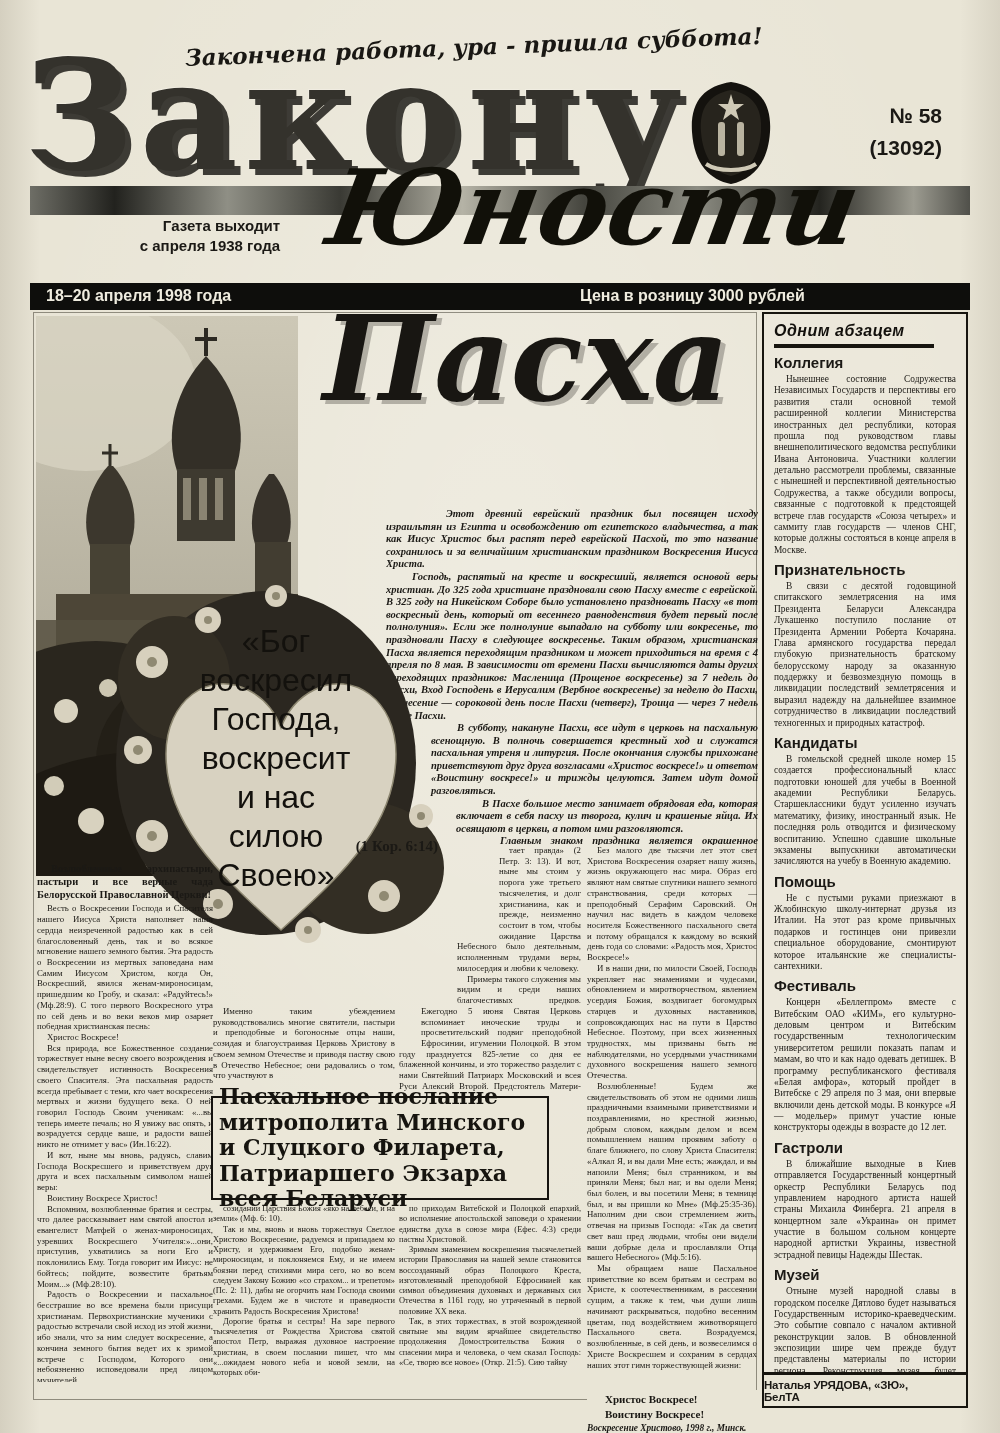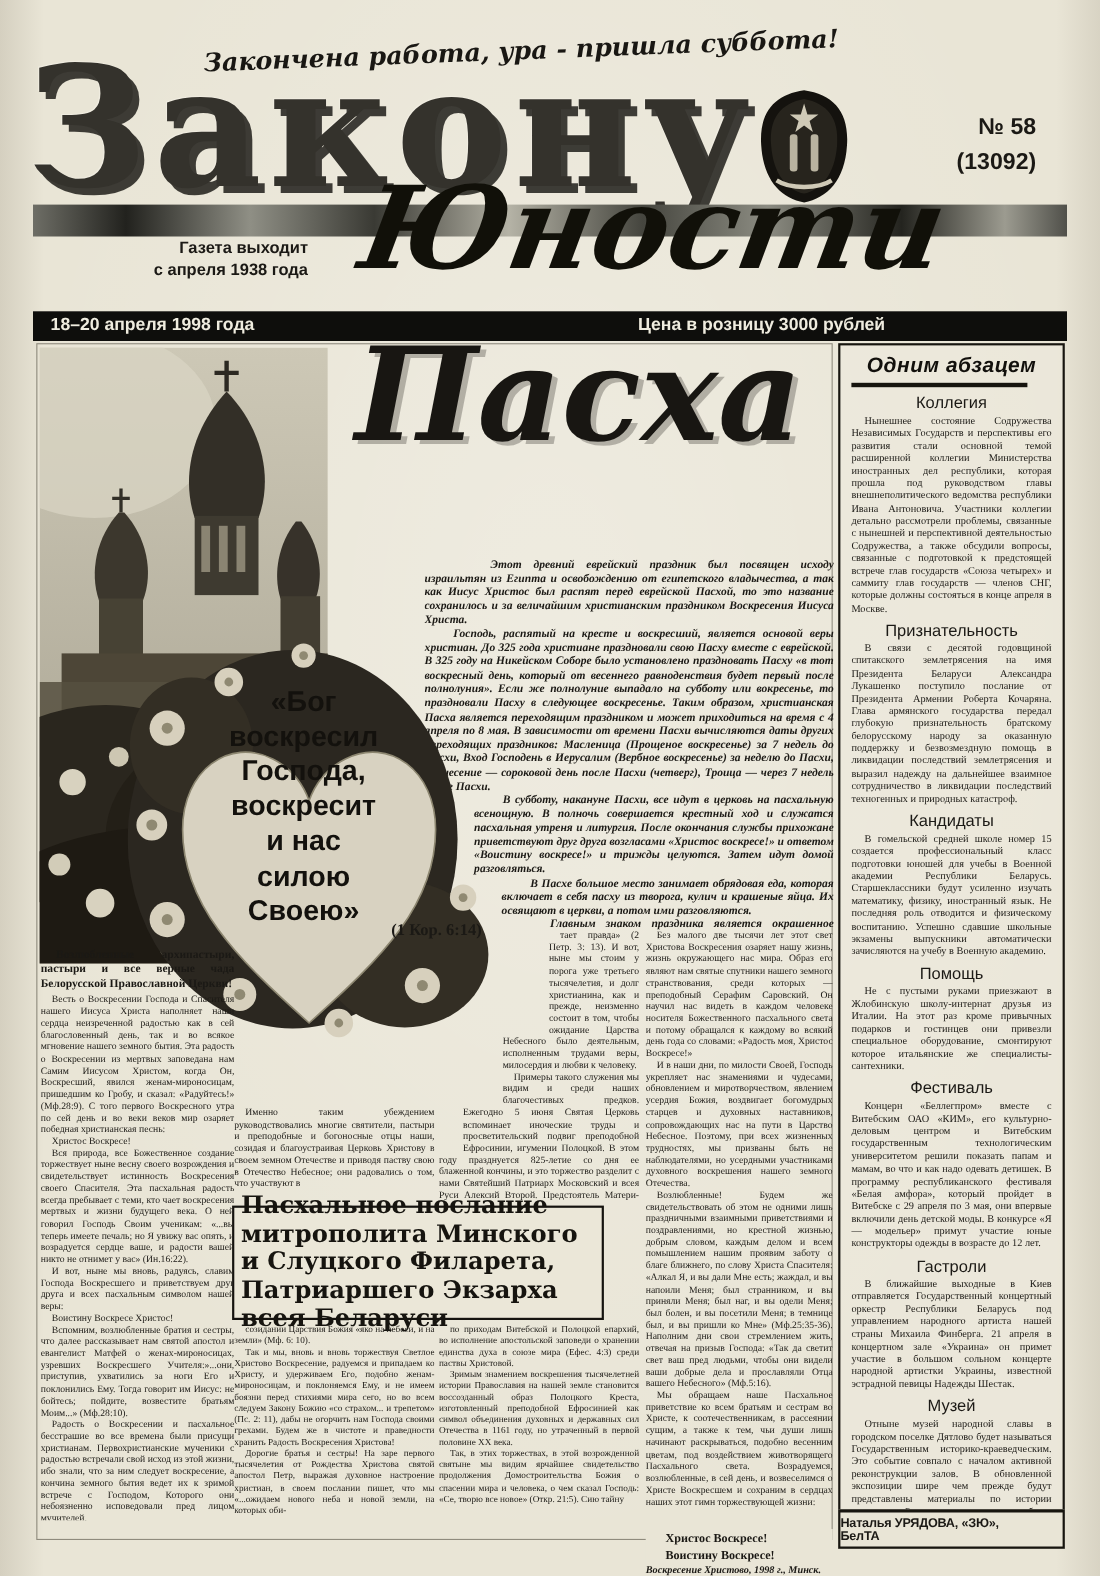--- a/index.html
+++ b/index.html
@@ -47,21 +47,21 @@
          font-family:"Liberation Serif",serif;font-style:italic;font-weight:bold;
          font-size:10.5px;line-height:1.2;text-align:justify;}
   .intro p{margin:0;text-indent:26px;}
   .intro p:nth-child(1){text-indent:60px;margin-top:48px;}
   .intro p:nth-child(3){margin-left:45px;}
   .intro p:nth-child(4){margin-left:70px;}
   .intro p:nth-child(5){margin-left:88px;}
   .intro p:nth-child(6){margin-left:100px;}
   .flowers{position:absolute;left:116px;top:578px;width:332px;height:372px;}
   .heart-text{position:absolute;left:150px;top:622px;width:252px;height:236px;
-              font-family:"Liberation Sans",sans-serif;font-weight:bold;font-size:26px;
+              font-family:"Liberation Sans",sans-serif;font-weight:normal;font-size:32px;
               line-height:1.22;text-align:center;white-space:pre-line;color:#13110d;}
   .heart-ref{position:absolute;left:288px;top:838px;width:150px;text-align:right;
              font-family:"Liberation Serif",serif;font-weight:bold;font-size:15px;}
 
   .news-col{position:absolute;font-size:8.8px;line-height:1.22;text-align:justify;overflow:hidden;}
   .news-col p{margin:0;text-indent:10px;}
   .colA{left:37px;top:862px;width:176px;height:520px;}
   .colA .lead{font-weight:bold;font-size:10.5px;line-height:1.25;text-indent:14px;margin-bottom:2px;}
   .colB-top{left:213px;top:1006px;width:182px;height:88px;}
   .colB-bot{left:213px;top:1204px;width:182px;height:182px;font-size:8.4px;}
@@ -78,24 +78,24 @@
   .colD-close{position:absolute;left:587px;bottom:0;width:170px;background:#e9e5d6;padding-top:2px;}
   .colD-close .excl{font-family:"Liberation Serif",serif;font-weight:bold;font-size:11px;line-height:1.3;text-indent:18px;}
   .colD-close .sig{font-family:"Liberation Serif",serif;font-weight:bold;font-style:italic;font-size:9.3px;margin-top:2px;}
   .divider{position:absolute;left:33px;top:1386px;width:724px;height:9px;
            background:linear-gradient(90deg,#8a8a80,#3b3b35 12%,#a5a499 28%,#4a4a42 45%,#90908 55%,#565650 70%,#9e9d92 85%,#44443e);}
 
   
   .sidebar{position:absolute;left:762px;top:312px;width:206px;height:1096px;
            border:2px solid #17150f;padding:8px 10px 0 10px;overflow:hidden;background:rgba(237,233,222,0.5);}
   .sb-header{font-family:"Liberation Sans",sans-serif;font-weight:bold;font-style:italic;
-             font-size:19px;letter-spacing:0.5px;color:#12100c;text-align:center;}
+             font-size:16px;letter-spacing:0.5px;color:#12100c;}
   .sb-rule{width:160px;height:4px;background:#17150f;margin:4px 0 6px 0;}
-  .sb-heading{font-family:"Liberation Sans",sans-serif;font-weight:normal;font-size:15px;
-              text-align:center;margin:5px 0 3px 0;}
+  .sb-heading{font-family:"Liberation Sans",sans-serif;font-weight:bold;font-size:15px;
+              margin:5px 0 3px 0;}
   .sb-text{margin:0;font-size:9.4px;line-height:1.21;text-align:justify;text-indent:12px;}
   .byline{position:absolute;left:762px;top:1372px;width:206px;height:36px;
           border:2px solid #17150f;border-top:3px solid #17150f;background:#e9e5d6;
           display:flex;align-items:center;justify-content:flex-end;padding-right:20px;
           font-family:"Liberation Sans",sans-serif;font-weight:bold;font-size:11.5px;letter-spacing:-0.2px;}
 </style>
 </head>
 <body>
 
 <div class="page" data-interactable="false">

